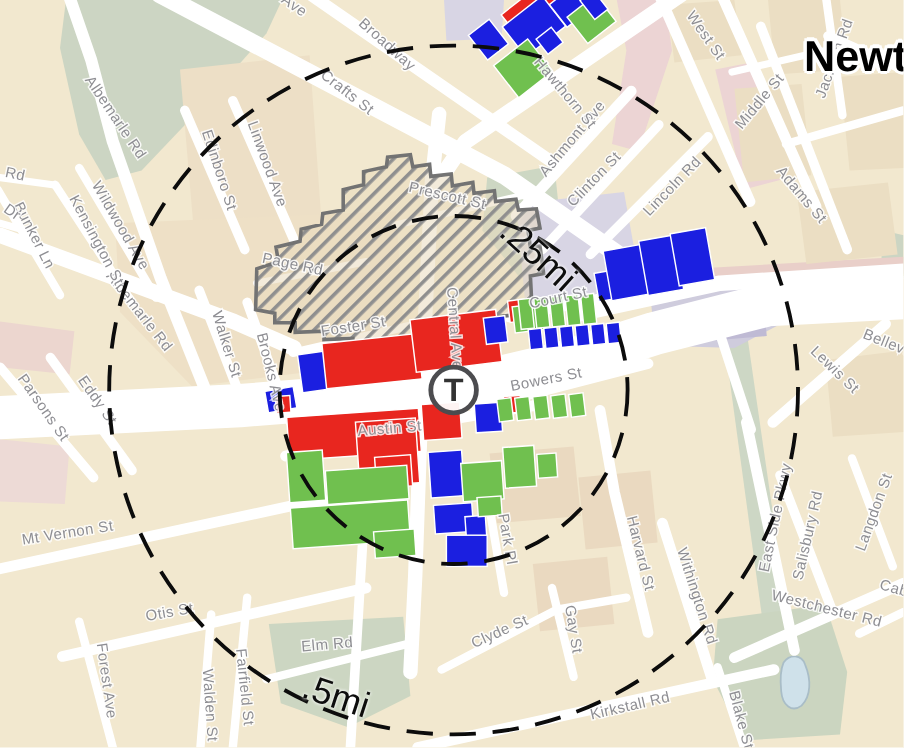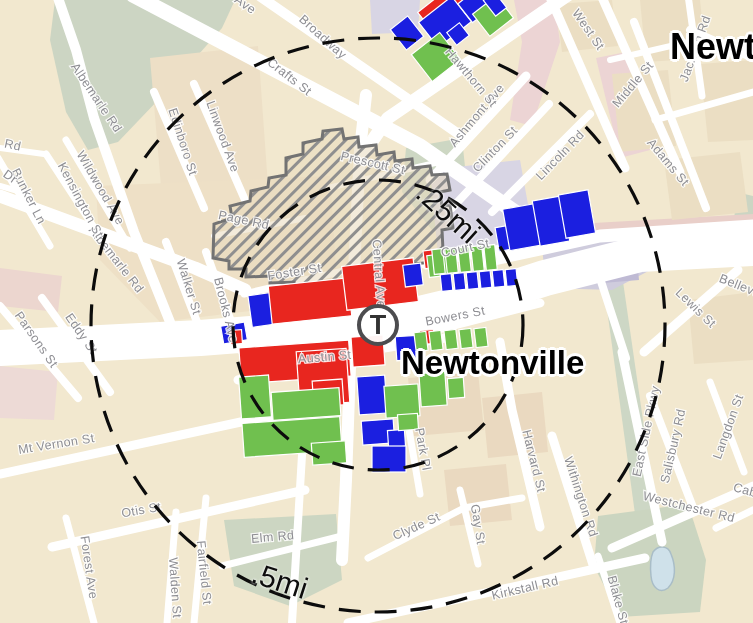--- a/index.html
+++ b/index.html
@@ -230,15 +230,14 @@
       <g>
         <circle cx="378" cy="325" r="145" fill="none" stroke="#0c0c0c" stroke-width="3.2" stroke-dasharray="22 14"></circle>
         <circle cx="378" cy="325" r="287" fill="none" stroke="#0c0c0c" stroke-width="3.2" stroke-dasharray="22 14"></circle>
       </g>
     </svg>
   <div id="station" class="overlay" style="left: 357px; top: 304px;">
     <span>T</span>
   </div>
   <div id="ring-label-25" class="overlay ring-label" style="left: 432px; top: 176px; transform: rotate(42deg);">.25mi</div>
   <div id="ring-label-5" class="overlay ring-label" style="left: 258px; top: 556px; transform: rotate(18deg);">.5mi</div>
-  <div id="place-newtonville" class="overlay place-label" style="left: 401px; top: 344px; font-size: 33px;">Newtonville</div>
   <div id="place-newton" class="overlay place-label" style="left: 670px; top: 26px; font-size: 36px;">Newt</div>
 </div>
 
 </body></html>

